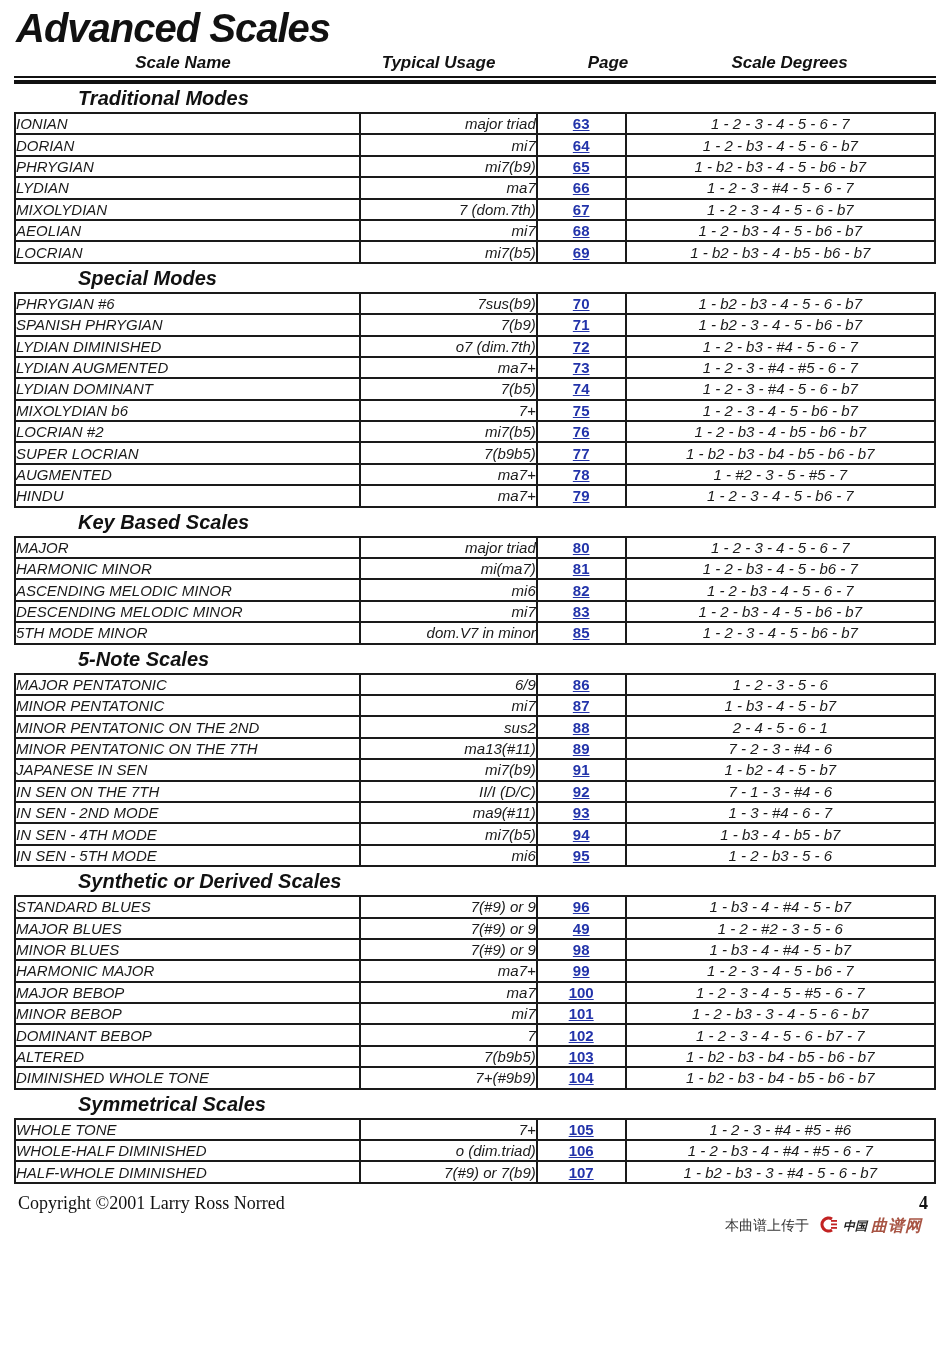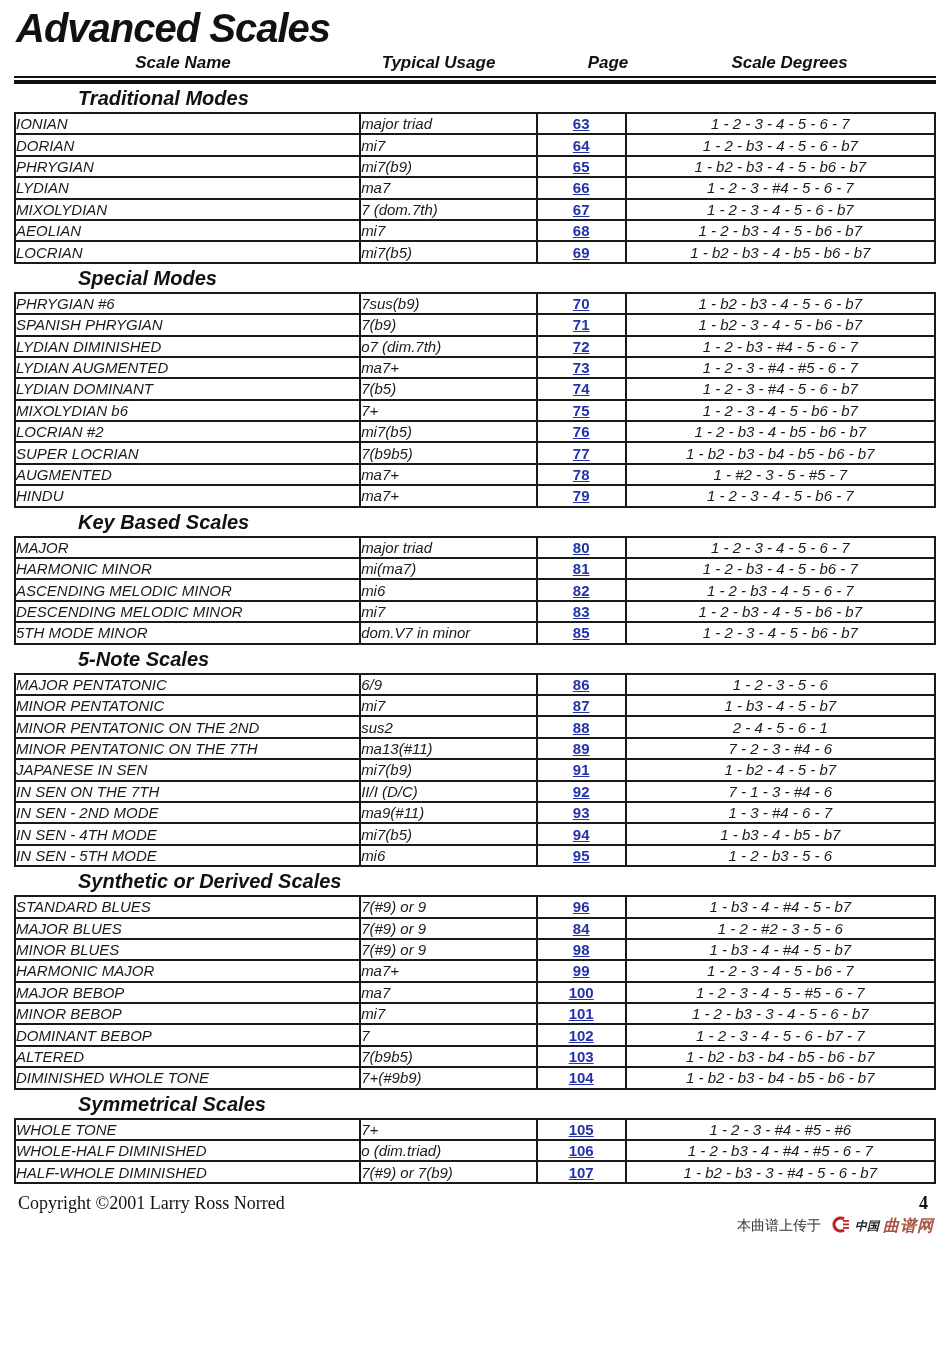--- a/index.html
+++ b/index.html
@@ -57,21 +57,21 @@
     border: 2px solid #1a1a1a;
     height: 21.4px;
     font-size: 15px;
     font-style: italic;
     color: #1a1a1a;
     overflow: hidden;
     white-space: nowrap;
     padding: 0;
   }
   td.c-name    { width: 338px; text-align: left; padding-left: 5px; }
-  td.c-usage   { width: 173px; text-align: left; margin-left: 20px; }
+  td.c-usage   { width: 173px; text-align: right; margin-left: 20px; }
   td.c-page    { width: 87px; text-align: center; }
   td.c-degrees { width: 303px; text-align: center; }
   .page-link {
     color: #2233aa;
     font-style: normal;
     font-weight: 600;
     text-decoration: underline;
     cursor: pointer;
   }
   .footer-row {
@@ -83,21 +83,21 @@
     font-family: "Liberation Serif", serif;
     font-size: 18px;
     color: #111;
   }
   .page-number { font-weight: bold; }
   .watermark-row {
     display: flex;
     justify-content: flex-end;
     align-items: center;
     gap: 4px;
-    padding-right: 16px;
+    padding-right: 28px;
     margin-top: 2px;
     font-size: 14px;
   }
   .wm-prefix { color: #333; }
   .wm-cn-bold { font-weight: bold; font-style: italic; color: #222; font-size: 12px; }
   .wm-cn-red  { font-weight: bold; font-style: italic; color: #a85544; font-size: 16px; letter-spacing: 1px; }
   .wm-logo { display: inline-block; margin: 0 1px 0 6px; }
 </style>
 </head>
 <body>
@@ -325,21 +325,21 @@
       <tbody>
         <tr>
           <td class="c-name">STANDARD BLUES</td>
           <td class="c-usage">7(#9) or 9</td>
           <td class="c-page"><a class="page-link">96</a></td>
           <td class="c-degrees">1 - b3 - 4 - #4 - 5 - b7</td>
         </tr>
         <tr>
           <td class="c-name">MAJOR BLUES</td>
           <td class="c-usage">7(#9) or 9</td>
-          <td class="c-page"><a class="page-link">84</a></td>
+          <td class="c-page"><a class="page-link">49</a></td>
           <td class="c-degrees">1 - 2 - #2 - 3 - 5 - 6</td>
         </tr>
         <tr>
           <td class="c-name">MINOR BLUES</td>
           <td class="c-usage">7(#9) or 9</td>
           <td class="c-page"><a class="page-link">98</a></td>
           <td class="c-degrees">1 - b3 - 4 - #4 - 5 - b7</td>
         </tr>
         <tr>
           <td class="c-name">HARMONIC MAJOR</td>

